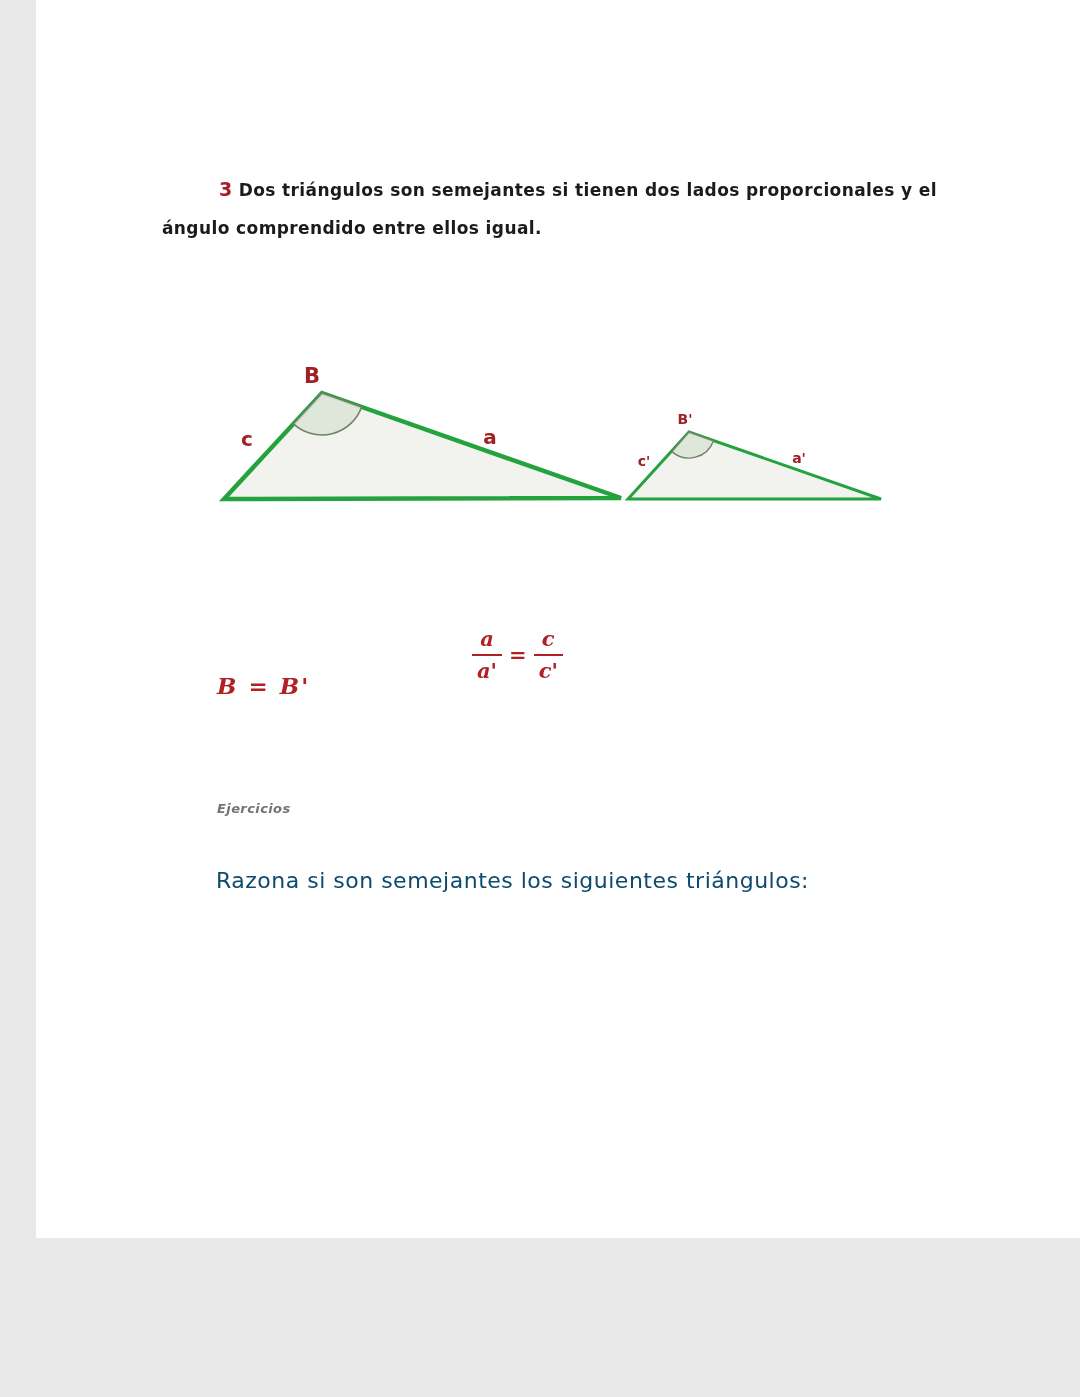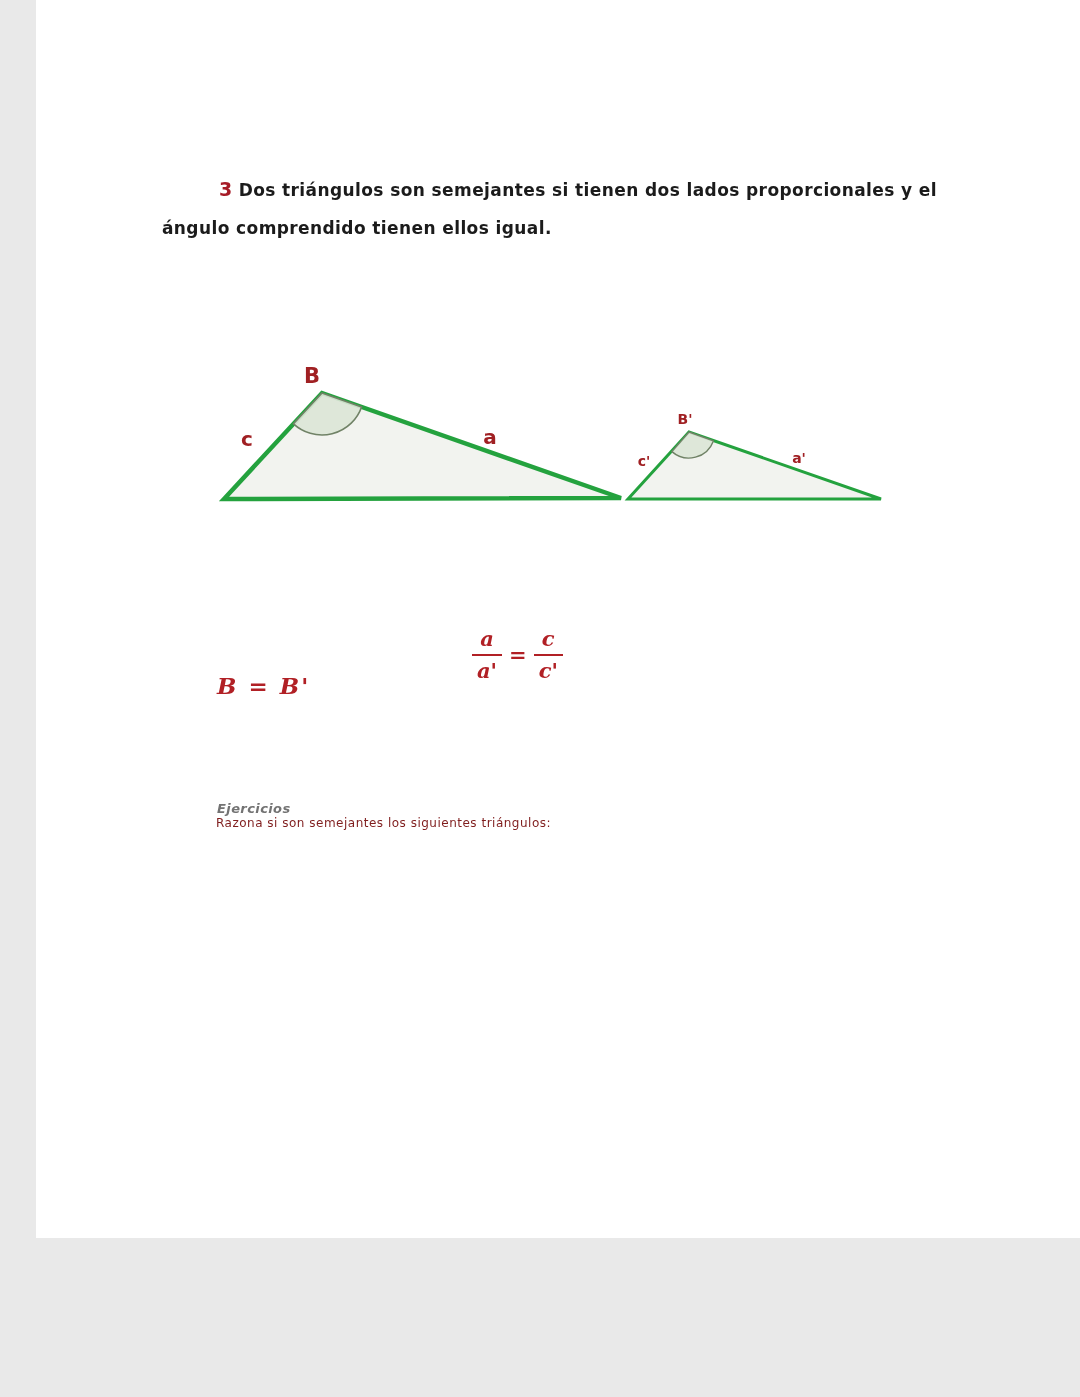--- a/index.html
+++ b/index.html
@@ -81,24 +81,24 @@
     top: 801px;
     font-size: 13px;
     font-weight: bold;
     font-style: italic;
     letter-spacing: 0.4px;
     color: #737373;
   }
   .exercises-prompt {
     position: absolute;
     left: 180px;
-    top: 816px;
-    font-size: 12px;
+    top: 868px;
+    font-size: 22px;
     letter-spacing: 0.5px;
-    color: #7f1d1d;
+    color: #0c4a6e;
     white-space: nowrap;
   }
   
   .page-number {
     position: absolute;
     left: 0;
     right: 0;
     top: 1237px;
     text-align: center;
     font-size: 23px;
@@ -106,21 +106,21 @@
     color: #0d0d0d;
   }
 </style>
 </head>
 <body>
 
 <div class="page">
 
   <div class="statement">
     <div class="line1"><span class="marker">3</span><span>Dos triángulos son semejantes si tienen dos lados proporcionales y el</span></div>
-    <div class="line2">ángulo comprendido tienen ellos igual.</div>
+    <div class="line2">ángulo comprendido entre ellos igual.</div>
   </div>
 
   <svg class="figure-svg" viewBox="150 340 740 185">
 
     <polygon points="188,499 286,393 585,498" stroke-width="4.5" stroke-linejoin="miter" fill="#f2f3ef" stroke="#24a23e"></polygon>
 
     <path d="M 286 393 L 325.6 406.9 A 42 42 0 0 1 257.5 423.8 Z" stroke-width="1.6" fill-opacity="0.9" fill="#dbe5d6" stroke="#708266"></path>
 
     <polygon points="592,499 653,432 845,499" stroke-width="3" stroke-linejoin="miter" fill="#f2f3ef" stroke="#24a23e"></polygon>
 

